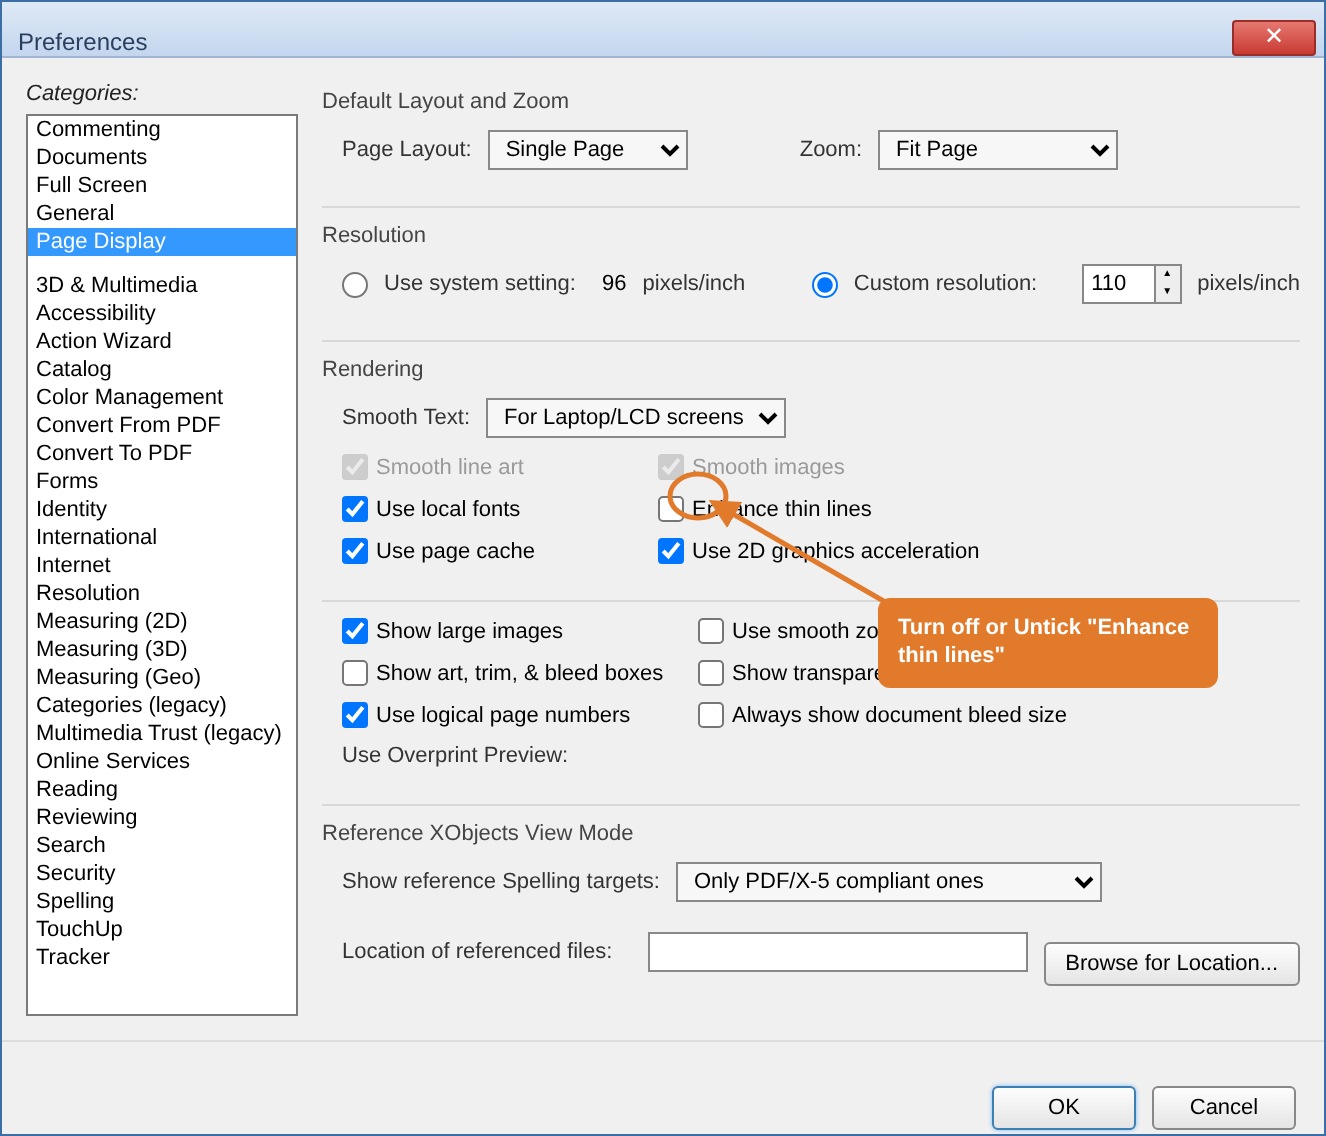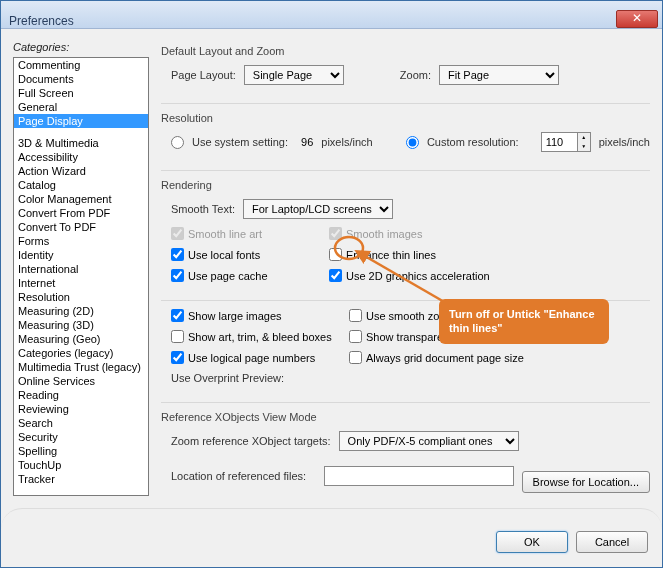--- a/index.html
+++ b/index.html
@@ -147,23 +147,22 @@
     width: 14px;
     font-size: 5px;
     text-align: center;
     background: #eee;
   }
   .spinner .spin-btns div { flex:1; line-height:8px; cursor:pointer; }
   .button-bar {
     display: flex;
     justify-content: flex-end;
     gap: 8px;
-    padding: 10px 14px 14px;
+    padding: 10px 14px 2px;
     border-top: 1px solid #ddd;
-    border-radius: 21px;
   }
   .btn {
     min-width: 72px;
     height: 22px;
     border: 1px solid #888;
     background: linear-gradient(to bottom,#fdfdfd,#e4e4e4);
     border-radius: 3px;
     font-size: 11px;
     cursor: pointer;
     padding: 0 10px;
@@ -337,33 +336,33 @@
               <span>Show transparency grid</span>
             </label>
         </div>
         <div class="row indent">
           <label class="chk-wrap" style="min-width:170px">
               <input type="checkbox" checked="" style="">
               <span>Use logical page numbers</span>
             </label>
           <label class="chk-wrap" style="min-width:220px">
               <input type="checkbox" style="">
-              <span>Always grid document page size</span>
+              <span>Always show document bleed size</span>
             </label>
         </div>
         <div class="row indent">
           <span class="label">Use Overprint Preview:</span>
         </div>
       </div>
 
       <div class="section no-border">
         <div class="section-title">Reference XObjects View Mode</div>
         <div class="row indent">
-          <span class="label">Zoom reference XObject targets:</span>
-          <select style="width:180px">
+          <span class="label">Show reference Spelling targets:</span>
+          <select style="width:213px">
             <option>Only PDF/X-5 compliant ones</option>
           </select>
         </div>
         <div class="row indent">
           <span class="label" style="width:145px">Location of referenced files:</span>
           <input type="text" style="flex: 1 1 0%; min-width: 150px;" value="">
           <button class="btn" style="min-width:120px">Browse for Location...</button>
         </div>
       </div>
 

